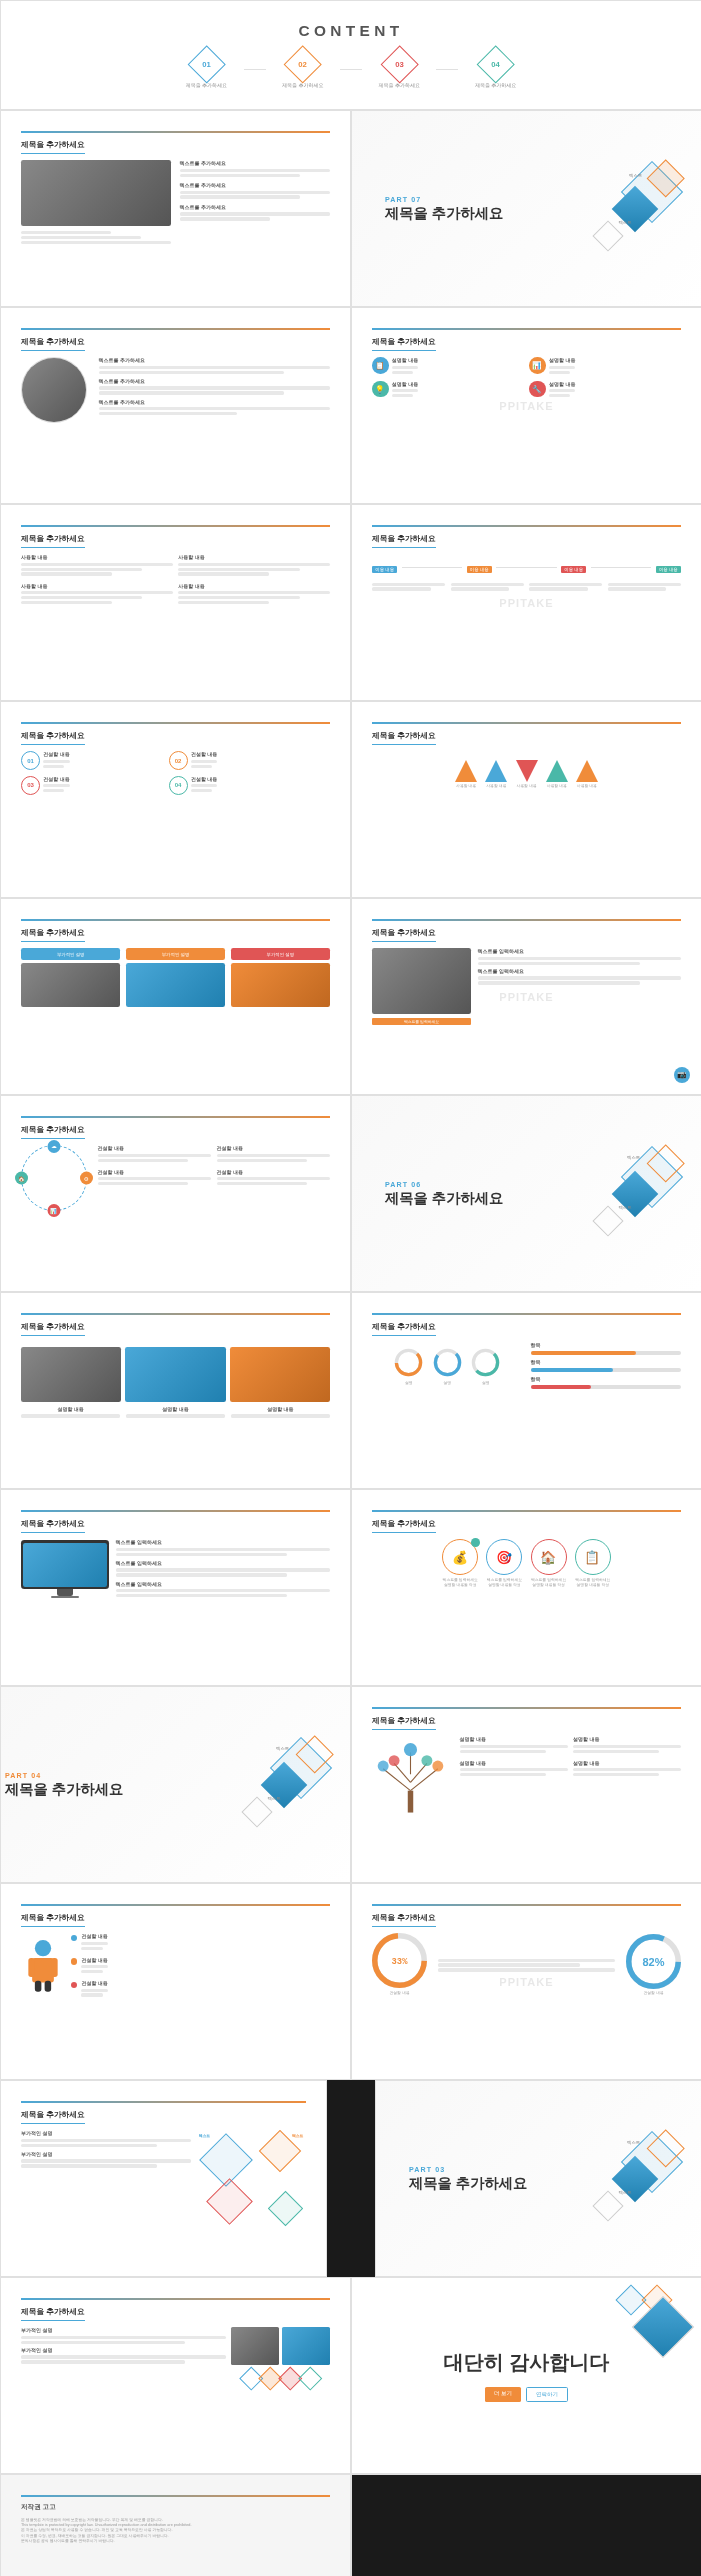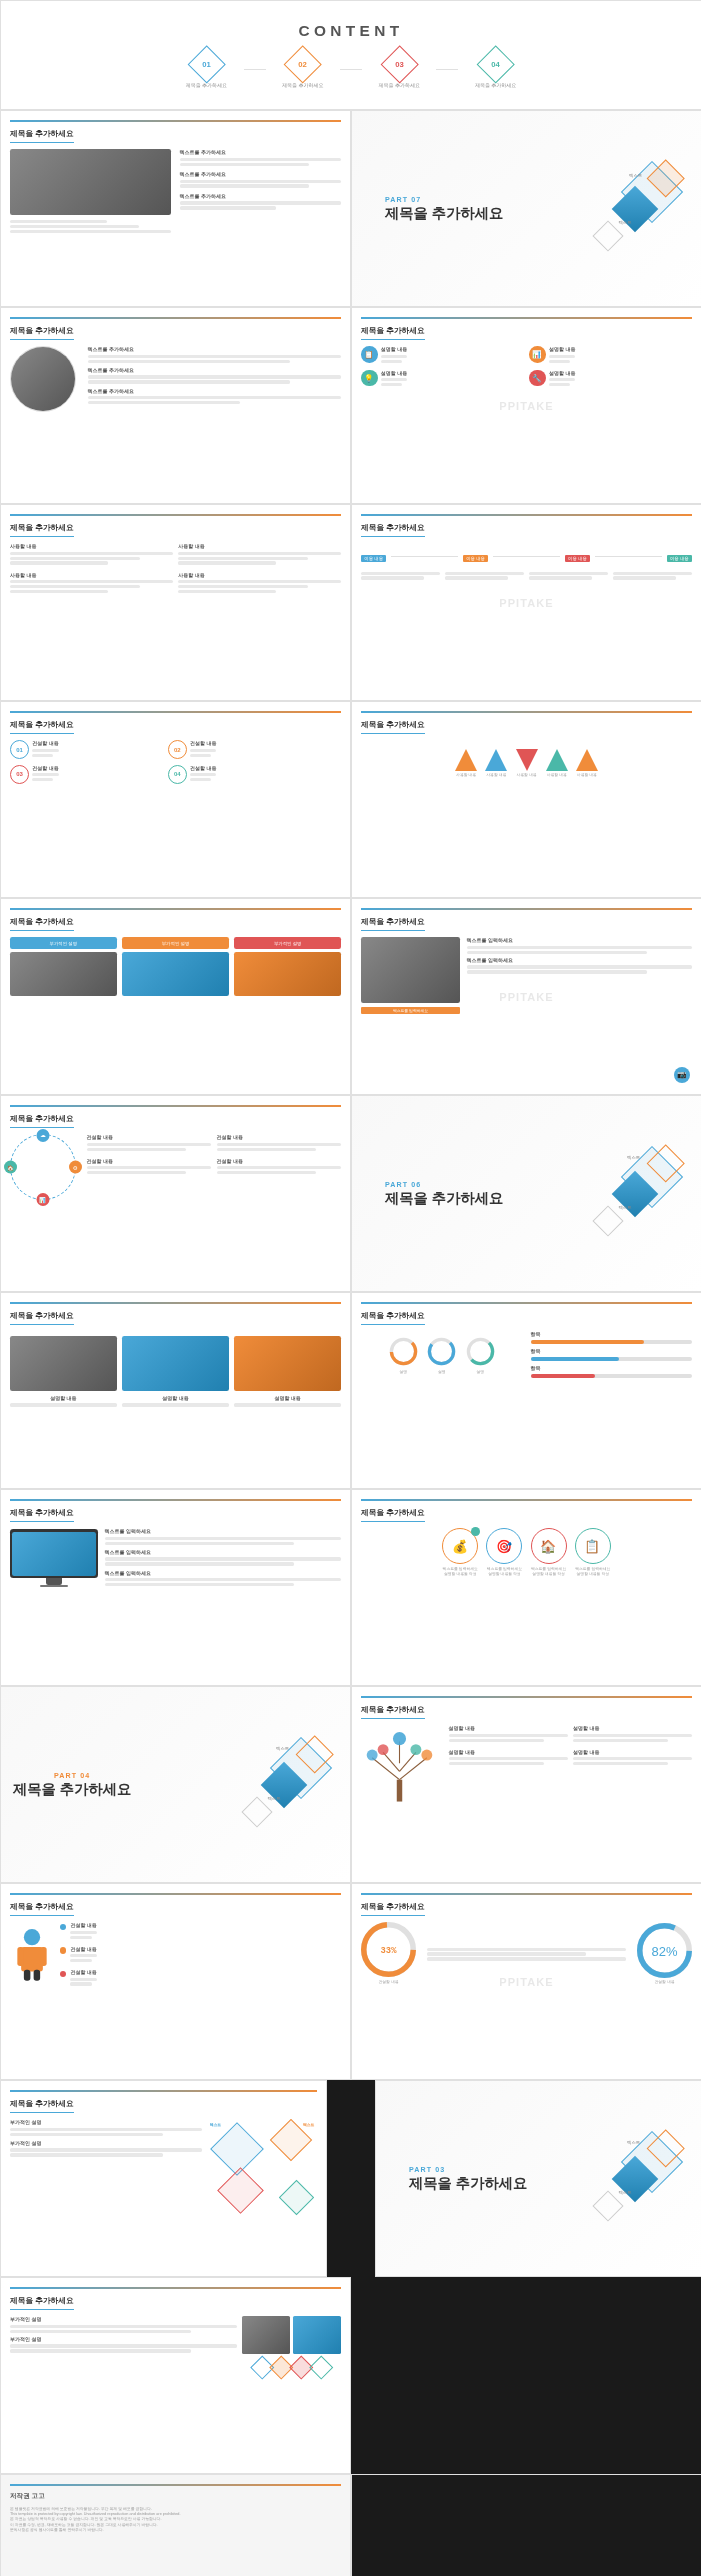--- a/index.html
+++ b/index.html
@@ -9,21 +9,21 @@
     
     .row { display: flex; width: 702px; }
     
     .slide {
       width: 351px;
       height: 197px;
       background: #fff;
       border: 0.5px solid #e0e0e0;
       position: relative;
       overflow: hidden;
-      padding: 9px;
+      padding: 20px;
     }
     
     .slide-dark { background: #1a1a1a; }
     
     
     .c-blue { color: #4aa8d8; }
     .c-orange { color: #f08c3a; }
     .c-red { color: #e05555; }
     .c-teal { color: #4ab8a8; }
     
@@ -806,21 +806,21 @@
           <div style="width:36px;height:36px;border-radius:50%;border:1.6px solid #4ab8a8;display:flex;align-items:center;justify-content:center;margin:0 auto;font-size:13px;">📋</div>
           <div class="note-text" style="margin-top:2.2px;">텍스트를 입력하세요<br>설명할 내용을 작성</div>
         </div>
       </div>
     </div>
   </div>
 
   <div class="row">
 
     <div class="slide part-slide" style="background: linear-gradient(135deg, #f8f8f8, #fff);">
-      <div class="part-text-area" style="left:12px;text-align:center;">
+      <div class="part-text-area" style="left:4px;">
         <div class="part-number" style="color:#f08c3a;">PART 04</div>
         <div class="part-title">제목을 추가하세요</div>
       </div>
       <div class="part-diamonds">
         <div style="position:relative;width:88px;height:88px;">
           <div style="position:absolute;top:5.5px;right:5.5px;width:44px;height:44px;transform:rotate(45deg);border:1.6px solid #4aa8d8;background:rgba(74,168,216,0.1);"></div>
           <div style="position:absolute;top:0;right:0;width:27.4px;height:27.4px;transform:rotate(45deg);border:1.1px solid #f08c3a;"></div>
           <div style="position:absolute;bottom:5.5px;left:5.5px;width:22px;height:22px;transform:rotate(45deg);border:1.1px solid #ccc;"></div>
           <div style="position:absolute;top:50%;left:50%;transform:translate(-50%,-50%) rotate(45deg);width:33px;height:33px;background:linear-gradient(135deg,#4aa8d8,#2080b0);"></div>
           <div style="position:absolute;top:5.5px;left:36px;font-size:4.4px;color:#888;">텍스트</div>
@@ -945,21 +945,21 @@
           <div class="placeholder-line full"></div>
           <div class="placeholder-line medium"></div>
           <div class="placeholder-line full"></div>
         </div>
         <div style="text-align:center;">
           <div style="position:relative;display:inline-block;">
             <svg width="55" height="55" viewBox="0 0 100 100">
               <circle cx="50" cy="50" r="45" fill="none" stroke="#e0e0e0" stroke-width="10"></circle>
               <circle cx="50" cy="50" r="45" fill="none" stroke="#4aa8d8" stroke-width="10" stroke-dasharray="230 52" stroke-dashoffset="-71" transform="rotate(-90 50 50)"></circle>
             </svg>
-            <div style="position:absolute;top:50%;left:50%;transform:translate(-50%,-50%);font-size:13px;font-weight:normal;color:#4aa8d8;">82%</div>
+            <div style="position:absolute;top:50%;left:50%;transform:translate(-50%,-50%);font-size:11px;font-weight:bold;color:#4aa8d8;">82%</div>
           </div>
           <div class="note-text">건설할 내용</div>
         </div>
       </div>
       <div class="watermark">PPITAKE</div>
     </div>
   </div>
 
   <div class="row">
 
@@ -1041,20 +1041,33 @@
                 <div style="width:16.5px;height:16.5px;transform:rotate(45deg);border:1.1px solid #f08c3a;background:rgba(240,140,58,0.2);"></div>
                 <div style="width:16.5px;height:16.5px;transform:rotate(45deg);border:1.1px solid #e05555;background:rgba(224,85,85,0.2);"></div>
                 <div style="width:16.5px;height:16.5px;transform:rotate(45deg);border:1.1px solid #4ab8a8;"></div>
               </div>
             </div>
           </div>
         </div>
       </div>
     </div>
 
+    <div class="slide" style="display:flex;flex-direction:column;align-items:center;justify-content:center;background:#fff;position:relative;">
+
+      <div style="position:absolute;top:11px;right:33px;display:flex;gap:4.4px;">
+        <div style="width:22px;height:22px;transform:rotate(45deg);border:1.1px solid #4aa8d8;background:rgba(74,168,216,0.1);"></div>
+        <div style="width:22px;height:22px;transform:rotate(45deg);border:1.1px solid #f08c3a;background:rgba(240,140,58,0.1);"></div>
+      </div>
+      <div style="position:absolute;top:27.4px;right:16.5px;width:44px;height:44px;overflow:hidden;transform:rotate(45deg);border:1.1px solid #ccc;background:linear-gradient(135deg,#4aa8d8,#2080b0);"></div>
+      <div class="thankyou-title">대단히 감사합니다</div>
+      <div style="display:flex;gap:5.5px;margin-top:11px;">
+        <div style="background:#f08c3a;color:white;padding:3.3px 8.8px;border-radius:1.6px;font-size:5.5px;">더 보기</div>
+        <div style="border:0.5px solid #4aa8d8;color:#4aa8d8;padding:3.3px 8.8px;border-radius:1.6px;font-size:5.5px;">연락하기</div>
+      </div>
+    </div>
   </div>
 
   <div class="row">
     <div class="slide" style="background:#f5f5f5;">
       <div class="accent-bar"></div>
       <div style="font-size:6.6px;font-weight:bold;color:#555;margin-bottom:5.5px;">저작권 고고</div>
       <div class="note-text">
         본 템플릿은 저작권법에 의해 보호받는 저작물입니다. 무단 복제 및 배포를 금합니다.<br>
         This template is protected by copyright law. Unauthorized reproduction and distribution are prohibited.<br>
         본 자료는 상업적 목적으로 사용할 수 없습니다. 개인 및 교육 목적으로만 사용 가능합니다.<br>

